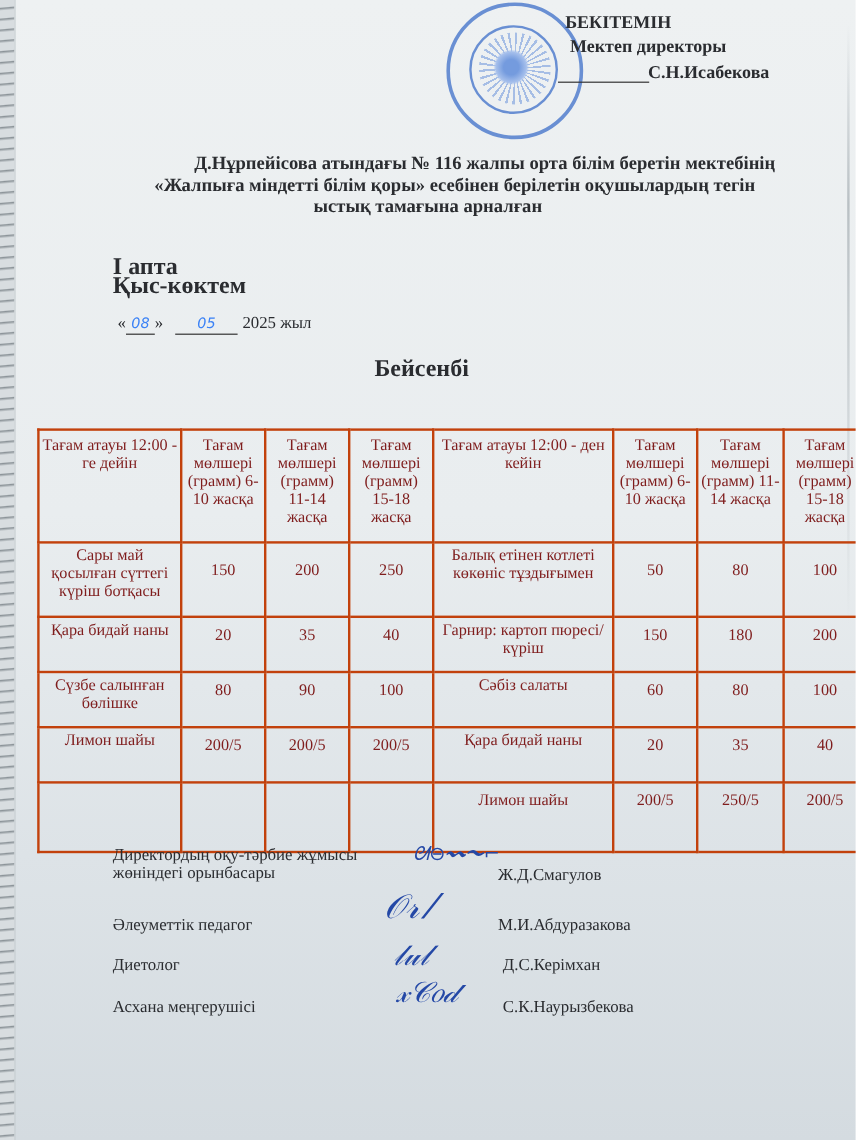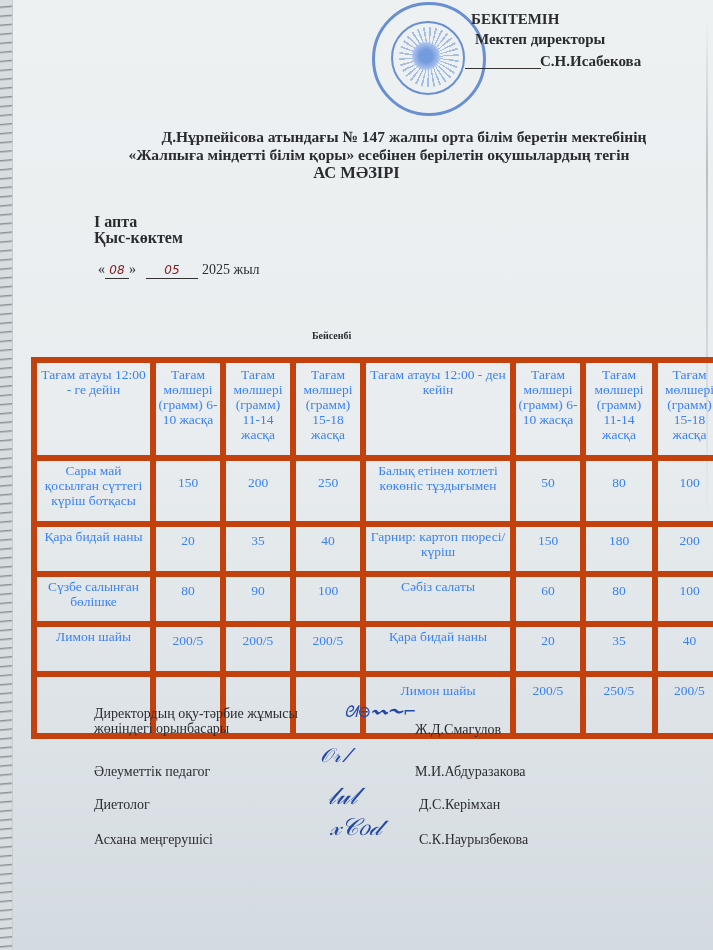--- a/index.html
+++ b/index.html
@@ -28,31 +28,31 @@
   .stamp .rays { position:absolute; left:24px; top:22px; width:60px; height:60px; border-radius:50%;
     background: repeating-conic-gradient(#4f80d6 0deg 4deg, transparent 4deg 12deg); opacity:.6; }
 
   .title { position:absolute; left:0; width:713px; top:128px; text-align:center; font-weight:bold; font-size:15.5px; line-height:18px; }
   .title div { white-space:nowrap; }
   .title .t1 { padding-left:95px; }
   .title .t2 { padding-left:45px; }
   .title .t3 { padding-left:0px; }
   .title .t4 { font-size:16.5px; padding-left:0; }
 
-  .week { position:absolute; left:94px; top:214px; font-weight:bold; font-size:16px; line-height:16px; }
+  .week { position:absolute; left:94px; top:214px; font-weight:bold; font-size:20px; line-height:16px; }
   .date { position:absolute; left:98px; top:262px; font-size:14px; white-space:nowrap; }
-  .date .hw { font-family:"DejaVu Sans", sans-serif; font-style:italic; color:#7f1d1d; font-size:12px; }
+  .date .hw { font-family:"DejaVu Sans", sans-serif; font-style:italic; color:#3b82f6; font-size:12px; }
   .date .u1 { display:inline-block; width:24px; border-bottom:1px solid #333; text-align:center; }
   .date .u2 { display:inline-block; width:52px; border-bottom:1px solid #333; text-align:center; margin-left:10px; margin-right:4px; }
 
-  .day { position:absolute; left:312px; top:330px; font-weight:bold; font-size:10px;text-align:center; }
+  .day { position:absolute; left:312px; top:296px; font-weight:bold; font-size:20px;text-align:center; }
 
   table.menu { position:absolute; left:31px; top:357px; border-collapse:collapse; table-layout:fixed; width:690px;
     font-size:13.5px; line-height:15px; }
-  table.menu td { border:6px solid #c2410c; text-align:center; vertical-align:top; padding:2px 2px; color:#3b82f6; }
+  table.menu td { border:2px solid #c2410c; text-align:center; vertical-align:top; padding:2px 2px; color:#7f1d1d; }
   table.menu tr.hdr td { height:86px; padding-top:4px; }
   table.menu tr.r1 td { height:44px; }
   table.menu tr.r2 td { height:36px; }
   table.menu tr.r3 td { height:36px; }
   table.menu tr.r4 td { height:36px; }
   table.menu tr.r5 td { height:48px; vertical-align:top; padding-top:6px;}
   table.menu td.num { vertical-align:top; padding-top:6px; }
   table.menu tr.r1 td.num { padding-top:14px; }
 
   .signs { position:absolute; left:94px; top:706px; font-size:14px; line-height:15px; }
@@ -74,23 +74,23 @@
 </div>
 
 <div class="approve">
   <div class="l1">БЕКІТЕМІН</div>
   <div class="l2">Мектеп директоры</div>
   <div class="sigline"></div>
   <div class="l3">С.Н.Исабекова</div>
 </div>
 
 <div class="title">
-  <div class="t1">Д.Нұрпейісова атындағы № 147 жалпы орта білім беретін мектебінің</div>
+  <div class="t1">Д.Нұрпейісова атындағы № 116 жалпы орта білім беретін мектебінің</div>
   <div class="t2">«Жалпыға міндетті білім қоры» есебінен берілетін оқушылардың тегін</div>
-  <div class="t4">АС МӘЗІРІ</div>
+  <div class="t3">ыстық тамағына арналған</div>
 </div>
 
 <div class="week">
   <div>І апта</div>
   <div>Қыс-көктем</div>
 </div>
 
 <div class="date">
   <span>«</span><span class="u1"><span class="hw">08</span></span><span>»</span><span class="u2"><span class="hw">05</span></span><span>2025  жыл</span>
 </div>
@@ -173,21 +173,21 @@
   </table>
 
 <div class="signs">
   <div class="sign-row" style="top:0;">
     <div class="role" style="width:230px; white-space:normal;">Директордың оқу-тәрбие жұмысы жөніндегі орынбасары</div>
     <div class="sig" style="left:250px; top:-2px; font-size:16px;">ᘛ⊖〰〜⌐</div>
     <div class="name" style="left:321px; top:16px;text-align:center;">Ж.Д.Смагулов</div>
   </div>
   <div class="sign-row" style="top:58px;">
     <div class="role">Әлеуметтік педагог</div>
-    <div class="sig" style="left:226px; top:-16px; font-size:20px;">𝒪𝓇 ⁄</div>
+    <div class="sig" style="left:226px; top:-16px; font-size:28px;">𝒪𝓇 ⁄</div>
     <div class="name" style="left:321px; top:0;">М.И.Абдуразакова</div>
   </div>
   <div class="sign-row" style="top:91px;">
     <div class="role">Диетолог</div>
     <div class="sig" style="left:234px; top:-8px; font-size:24px;">𝓁𝓊𝓁</div>
     <div class="name" style="left:325px; top:0;">Д.С.Керімхан</div>
   </div>
   <div class="sign-row" style="top:126px;">
     <div class="role">Асхана меңгерушісі</div>
     <div class="sig" style="left:236px; top:-12px; font-size:24px;">𝓍𝒞𝑜𝒹</div>

